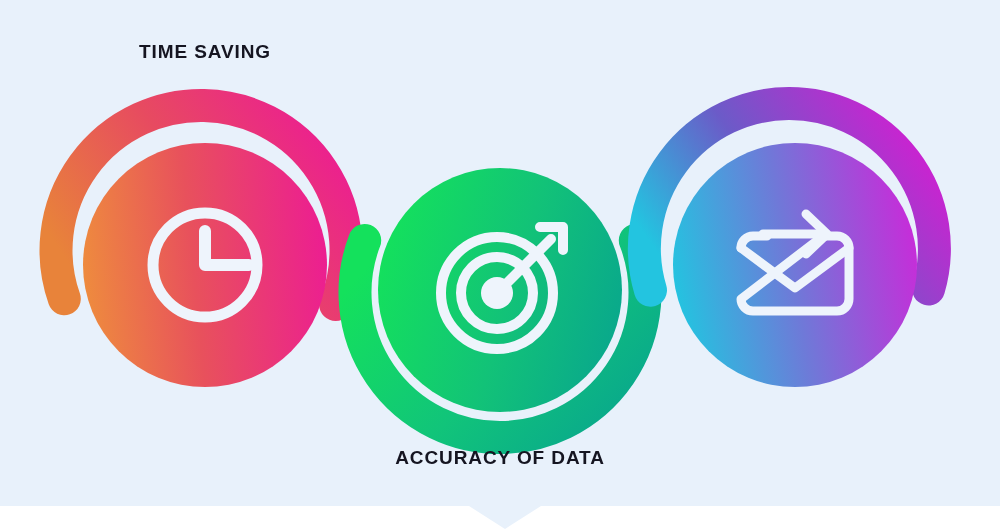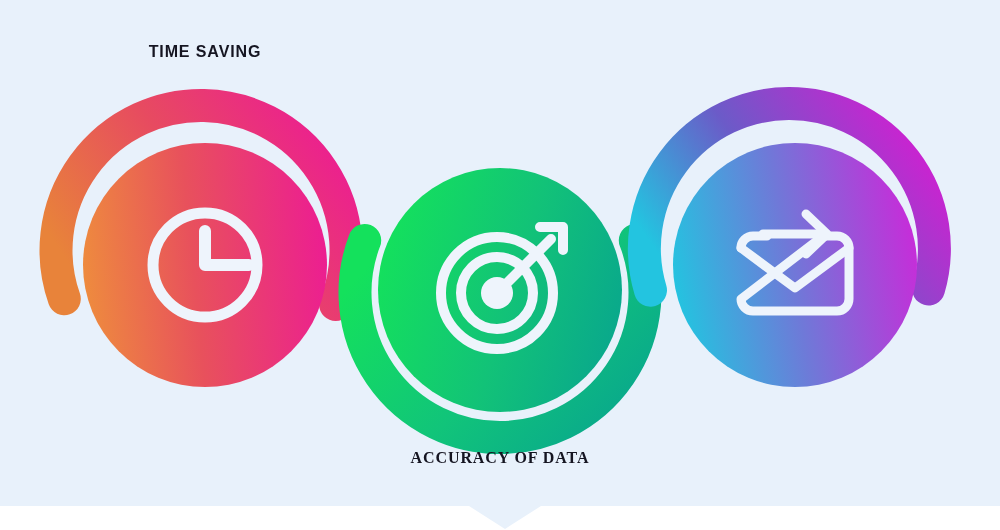--- a/index.html
+++ b/index.html
@@ -21,37 +21,36 @@
     left: 0;
     top: 0;
     width: 1000px;
     height: 530px;
   }
   .label {
     position: absolute;
     color: #151521;
     font-family: "Liberation Sans", sans-serif;
     font-weight: bold;
-    font-size: 16px;
+    font-size: 19px;
     letter-spacing: 0.9px;
     line-height: 23px;
     text-align: center;
     white-space: pre-line;
     user-select: none;
   }
   #label-time-saving {
     left: 60px;
     top: 40px;
     width: 290px;
   }
   #label-accuracy {
     left: 350px;
     top: 446px;
     width: 300px;
-    font-family: Liberation Serif, serif;
   }
   #label-email {
     left: 640px;
     top: 36px;
     width: 290px;
   }
   .badge {
     position: absolute;
   }
   #badge-time-saving { left: 40px;  top: 90px;  width: 330px; height: 330px; }

